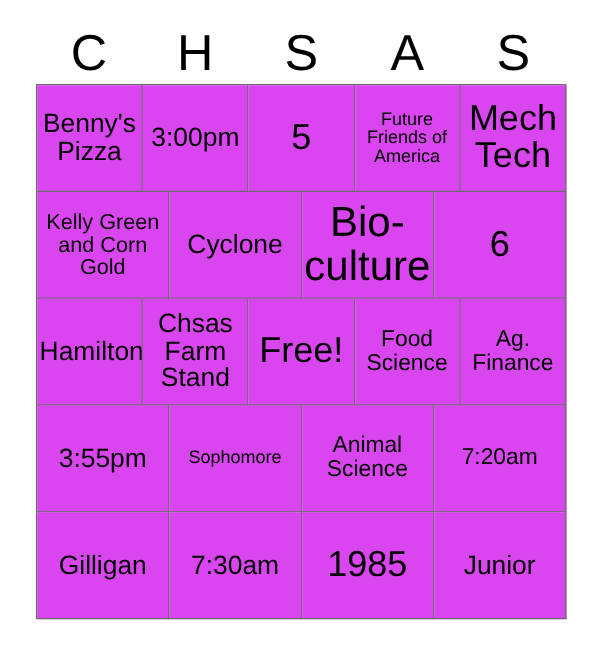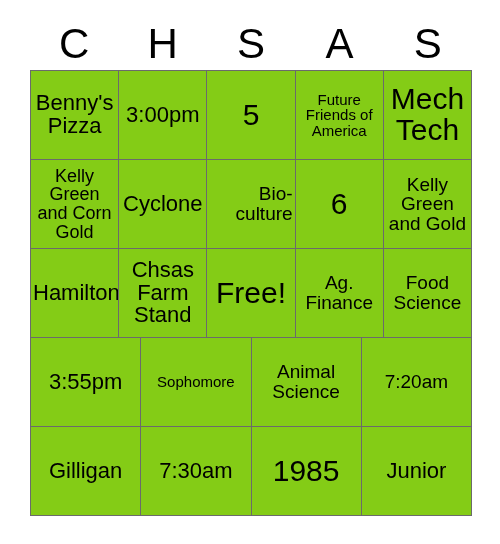--- a/index.html
+++ b/index.html
@@ -65,32 +65,32 @@
     flex: 1 1 0;
     border-right: 1px solid #6b6b6b;
     border-bottom: 1px solid #6b6b6b;
     box-sizing: border-box;
     display: flex;
     align-items: center;
     justify-content: center;
     text-align: center;
     padding: 1px 2px;
     overflow: hidden;
-    background: #84cc16;
+    background: #d946ef;
   }
   .cell-text {
     display: block;
     width: 100%;
     line-height: 1.03;
     word-break: normal;
   }
 
   
   .sz-xxl .cell-text { font-size: 30px; }
-  .sz-xl  .cell-text { font-size: 19px; text-align: right; }
+  .sz-xl  .cell-text { font-size: 35px; }
   .sz-lg  .cell-text { font-size: 22px; }
   .sz-md  .cell-text { font-size: 19px; }
   .sz-sm  .cell-text { font-size: 15px; }
   .sz-xs  .cell-text { font-size: 18px; }
 </style>
 </head>
 <body>
 
 <div id="bingo-card">
 
@@ -128,40 +128,37 @@
         </div>
       <div class="grid-cell sz-lg">
           <span class="cell-text">Cyclone</span>
         </div>
       <div class="grid-cell sz-xl">
           <span class="cell-text">Bio-culture</span>
         </div>
       <div class="grid-cell sz-xxl">
           <span class="cell-text">6</span>
         </div>
-      <div class="grid-cell sz-md">
-          <span class="cell-text">Kelly Green and Gold</span>
-        </div>
     </div>
 
     <div class="grid-row">
       <div class="grid-cell sz-lg">
           <span class="cell-text">Hamilton</span>
         </div>
       <div class="grid-cell sz-lg">
           <span class="cell-text">Chsas Farm Stand</span>
         </div>
       <div class="grid-cell sz-xxl">
           <span class="cell-text">Free!</span>
         </div>
       <div class="grid-cell sz-md">
-          <span class="cell-text">Ag. Finance</span>
+          <span class="cell-text">Food Science</span>
         </div>
       <div class="grid-cell sz-md">
-          <span class="cell-text">Food Science</span>
+          <span class="cell-text">Ag. Finance</span>
         </div>
     </div>
 
     <div class="grid-row">
       <div class="grid-cell sz-lg">
           <span class="cell-text">3:55pm</span>
         </div>
       <div class="grid-cell sz-sm">
           <span class="cell-text">Sophomore</span>
         </div>

